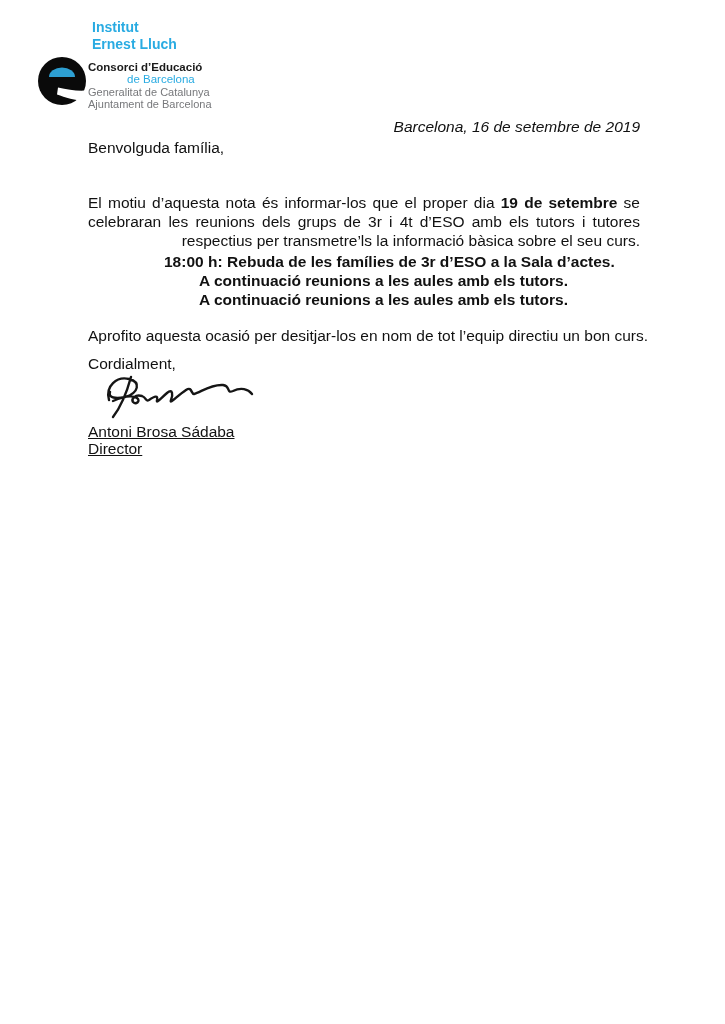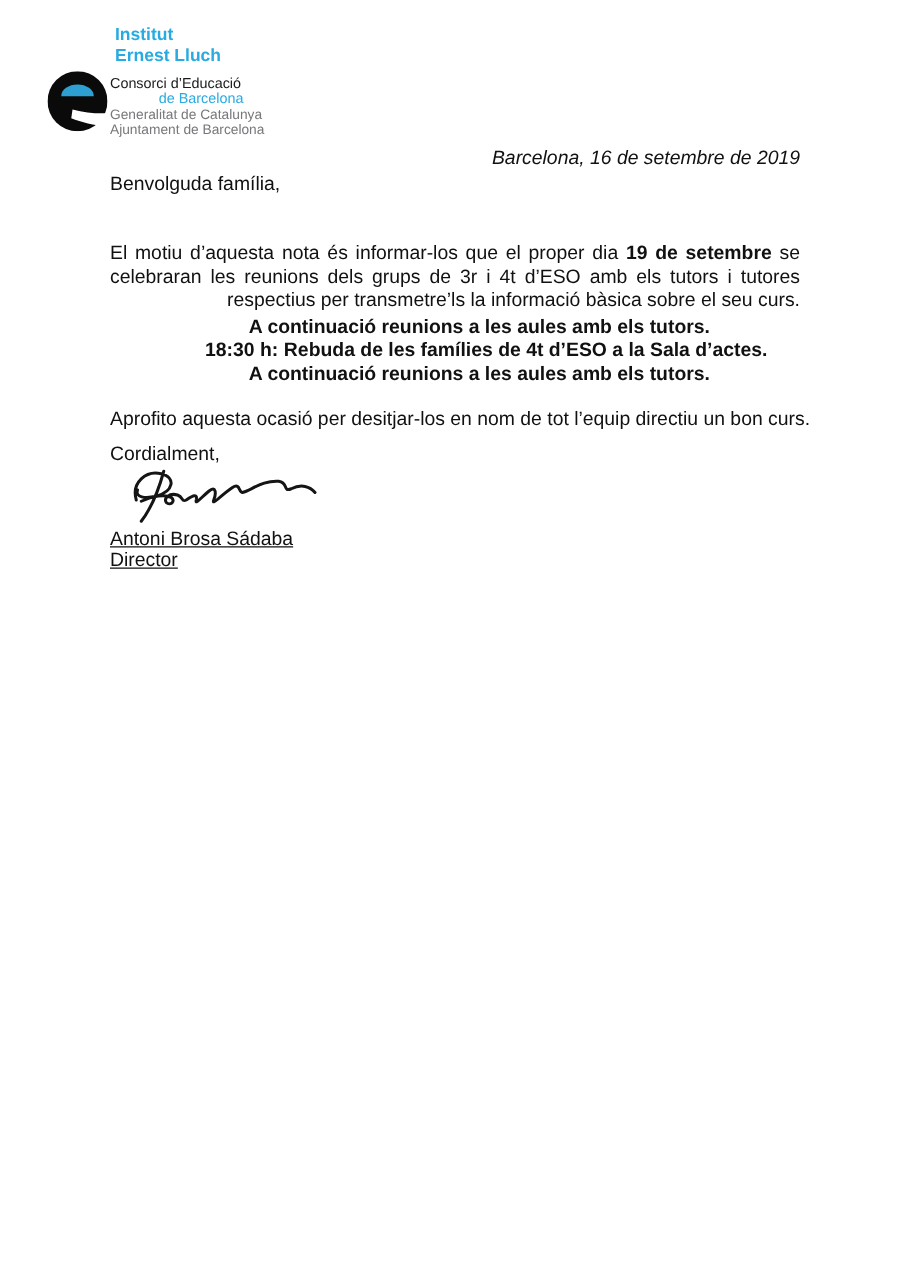--- a/index.html
+++ b/index.html
@@ -23,21 +23,21 @@
     font-weight: bold;
     font-size: 14px;
     line-height: 17px;
   }
   .logo-e { left: 38px; top: 57px; width: 48px; height: 48px; }
   .consorci {
     left: 88px; top: 61px;
     font-size: 11.5px;
     line-height: 12.4px;
   }
-  .consorci .c1 { font-weight: normal; color: #1a1a1a; }
+  .consorci .c1 { font-weight: bold; color: #1a1a1a; }
   .consorci .c2 { font-weight: normal; color: #29ABE2; margin-left: 39px; }
   .consorci .c3, .consorci .c4 { color: #77787B; font-size: 11px; }
 
   
   .dateline { left: 88px; top: 117px; width: 552px; text-align: right; font-style: italic; }
   .salutation { left: 88px; top: 138px; }
 
   .intro { left: 88px; top: 193px; width: 552px; }
   .jline { text-align: justify; text-align-last: justify; white-space: nowrap; }
   .jline .sp { white-space: normal; }
@@ -83,24 +83,24 @@
   <div class="abs salutation">Benvolguda família,</div>
 
   <div class="abs intro">
     <div class="jline"><span class="sp">El motiu d’aquesta nota és informar-los que el proper dia </span><b class="sp">19 de setembre</b><span class="sp"> se</span></div>
     <div class="jline">celebraran les reunions dels grups de 3r i 4t d’ESO amb els tutors i tutores</div>
     <div class="lastline">respectius per transmetre’ls la informació bàsica sobre el seu curs.</div>
   </div>
 
   <div class="abs schedule">
     <div>
+      <div><span>18:00 h:</span><span class="sched-text">Rebuda de les famílies de 3r d’ESO a la Sala d’actes.</span></div>
       <div class="sched-cont">A continuació reunions a les aules amb els tutors.</div>
     </div>
     <div>
-      <div><span>18:30 h:</span><span class="sched-text">Rebuda de les famílies de 4t d’ESO a la Sala d’actes.</span></div>
       <div class="sched-cont">A continuació reunions a les aules amb els tutors.</div>
     </div>
   </div>
 
   <div class="abs closingp">Aprofito aquesta ocasió per desitjar-los en nom de tot l’equip directiu un bon curs.</div>
   <div class="abs farewell">Cordialment,</div>
 
   <div class="abs signature">
     <svg width="160" height="46" viewBox="0 0 160 46" aria-hidden="true">
       <path d="M9 27 C5 13 17 3 29 6 C41 9 39 20 25 24 C16 26 8 25 10 19

